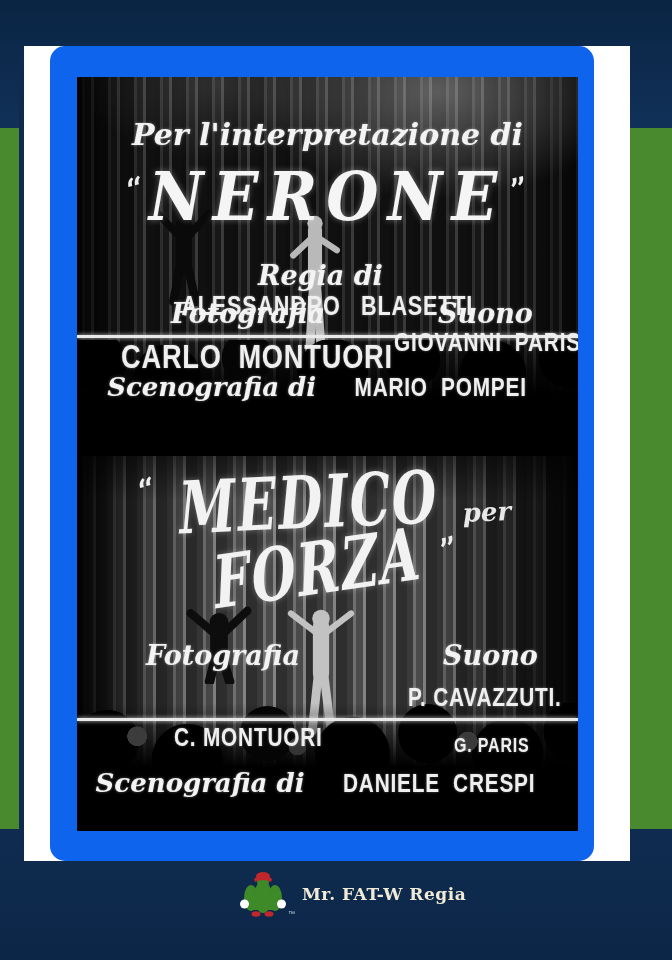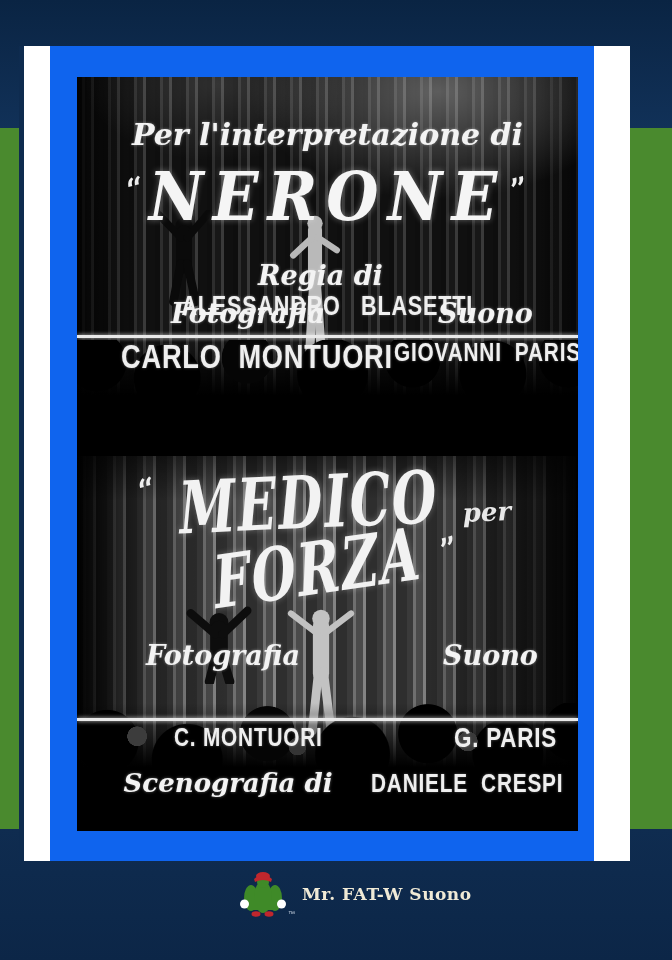--- a/index.html
+++ b/index.html
@@ -14,20 +14,21 @@
 
   
   .cover{
     position:absolute;left:24px;top:46px;width:606px;height:815px;
     background:#ffffff;
     box-shadow:-5px 0 0 0 #0e2b4f;
   }
   .frame{
     position:absolute;left:26px;right:36px;top:0;bottom:0;
     background:#0f64ee;
+    border-radius:15px;
   }
   .photo{
     position:absolute;left:27px;top:31px;width:501px;height:754px;
     background:#000;overflow:hidden;
   }
   .still{position:absolute;left:0;width:501px;overflow:hidden;}
   .still1{
     top:0;height:363px;
     background:
       radial-gradient(ellipse 260px 150px at 72% 4%, rgba(255,255,255,.32), rgba(255,255,255,0) 72%),
@@ -181,22 +182,26 @@
         </div>
 
         <span class="abs script ztext" style="left:66px;top:221px;font-size:27px;">Fotografia</span>
         <span class="abs script ztext" style="left:333px;top:221px;font-size:27px;">Suono</span>
 
         <div class="stage-line" style="top:258px;"></div>
 
         <div class="audience audience1"></div>
 
         <span class="abs caps ztext" style="left:16px;top:260px;font-size:34px;"><span class="narrow" style="white-space:pre;">CARLO  MONTUORI</span></span>
-        <span class="abs caps ztext" style="left:289px;top:260px;font-size:26px;"><span class="narrow" style="white-space:pre;">GIOVANNI  PARIS</span></span>
-
+        <span class="abs caps ztext" style="left:289px;top:250px;font-size:26px;"><span class="narrow" style="white-space:pre;">GIOVANNI  PARIS</span></span>
+
+        <div class="centerrow ztext" style="top:295px;">
+          <span class="script" style="font-size:26px;margin-right:12px;">Scenografia di</span>
+          <span class="caps narrow-c" style="font-size:26px;">MARIO  POMPEI</span>
+        </div>
       </div>
 
       <div class="still still2">
 
         <svg class="fig" style="left:106px;top:150px;width:72px;height:78px;" viewBox="0 0 60 66">
           <g stroke="#0d0d0d" stroke-linecap="round" fill="#0d0d0d">
             <circle cx="30" cy="14" r="8" stroke="none"></circle>
             <path d="M30 20 L30 46" stroke-width="15"></path>
             <path d="M27 24 L6 6" stroke-width="7"></path>
             <path d="M33 24 L54 4" stroke-width="7"></path>
@@ -222,27 +227,28 @@
           <span class="title2-word title2-word2">FORZA</span>
           <span class="bigquote" style="vertical-align:34px;">”</span>
         </div>
 
 
         <span class="abs script ztext" style="left:41px;top:184px;font-size:27px;">Fotografia</span>
         <span class="abs script ztext" style="left:338px;top:184px;font-size:27px;">Suono</span>
 
         <div class="audience audience2"></div>
 
+        <span class="abs caps ztext" style="left:303px;top:226px;font-size:26px;"><span class="narrow" style="white-space:pre;">P. CAVAZZUTI.</span></span>
 
         <div class="stage-line" style="top:262px;"></div>
 
         <span class="abs caps ztext" style="left:69px;top:266px;font-size:26px;text-align:right;"><span class="narrow" style="white-space:pre;">C. MONTUORI</span></span>
-        <span class="abs caps ztext" style="left:349px;top:266px;font-size:28px;"><span class="narrow" style="white-space:pre;">G. PARIS</span></span>
-
-        <div class="centerrow ztext" style="top:312px;margin-left:28px;">
+        <span class="abs caps ztext" style="left:349px;top:278px;font-size:20px;"><span class="narrow" style="white-space:pre;">G. PARIS</span></span>
+
+        <div class="centerrow ztext" style="top:312px;">
           <span class="script" style="font-size:26px;margin-right:10px;">Scenografia di</span>
           <span class="caps narrow-c" style="font-size:26px;">DANIELE  CRESPI</span>
         </div>
       </div>
 
     </div>
   </div>
 </div>
 
 <div class="footer">
@@ -255,14 +261,14 @@
       <circle cx="23" cy="13" r="6" fill="#3f8a28"></circle>
       <path d="M14 10 Q23 2 32 10 L31 13 Q23 9 15 13 Z" fill="#c0272d"></path>
       <ellipse cx="23" cy="7" rx="7" ry="4" fill="#c0272d"></ellipse>
       <circle cx="4.5" cy="35" r="4.5" fill="#ffffff"></circle>
       <circle cx="41.5" cy="35" r="4.5" fill="#ffffff"></circle>
       <ellipse cx="16" cy="45" rx="4.5" ry="2.8" fill="#c0272d"></ellipse>
       <ellipse cx="29" cy="45" rx="4.5" ry="2.8" fill="#c0272d"></ellipse>
     </svg>
     <span class="tm">™</span>
   </div>
-  <span class="brand">Mr. FAT-W Suono</span>
+  <span class="brand">Mr. FAT-W Regia</span>
 </div>
 
 </body></html>

